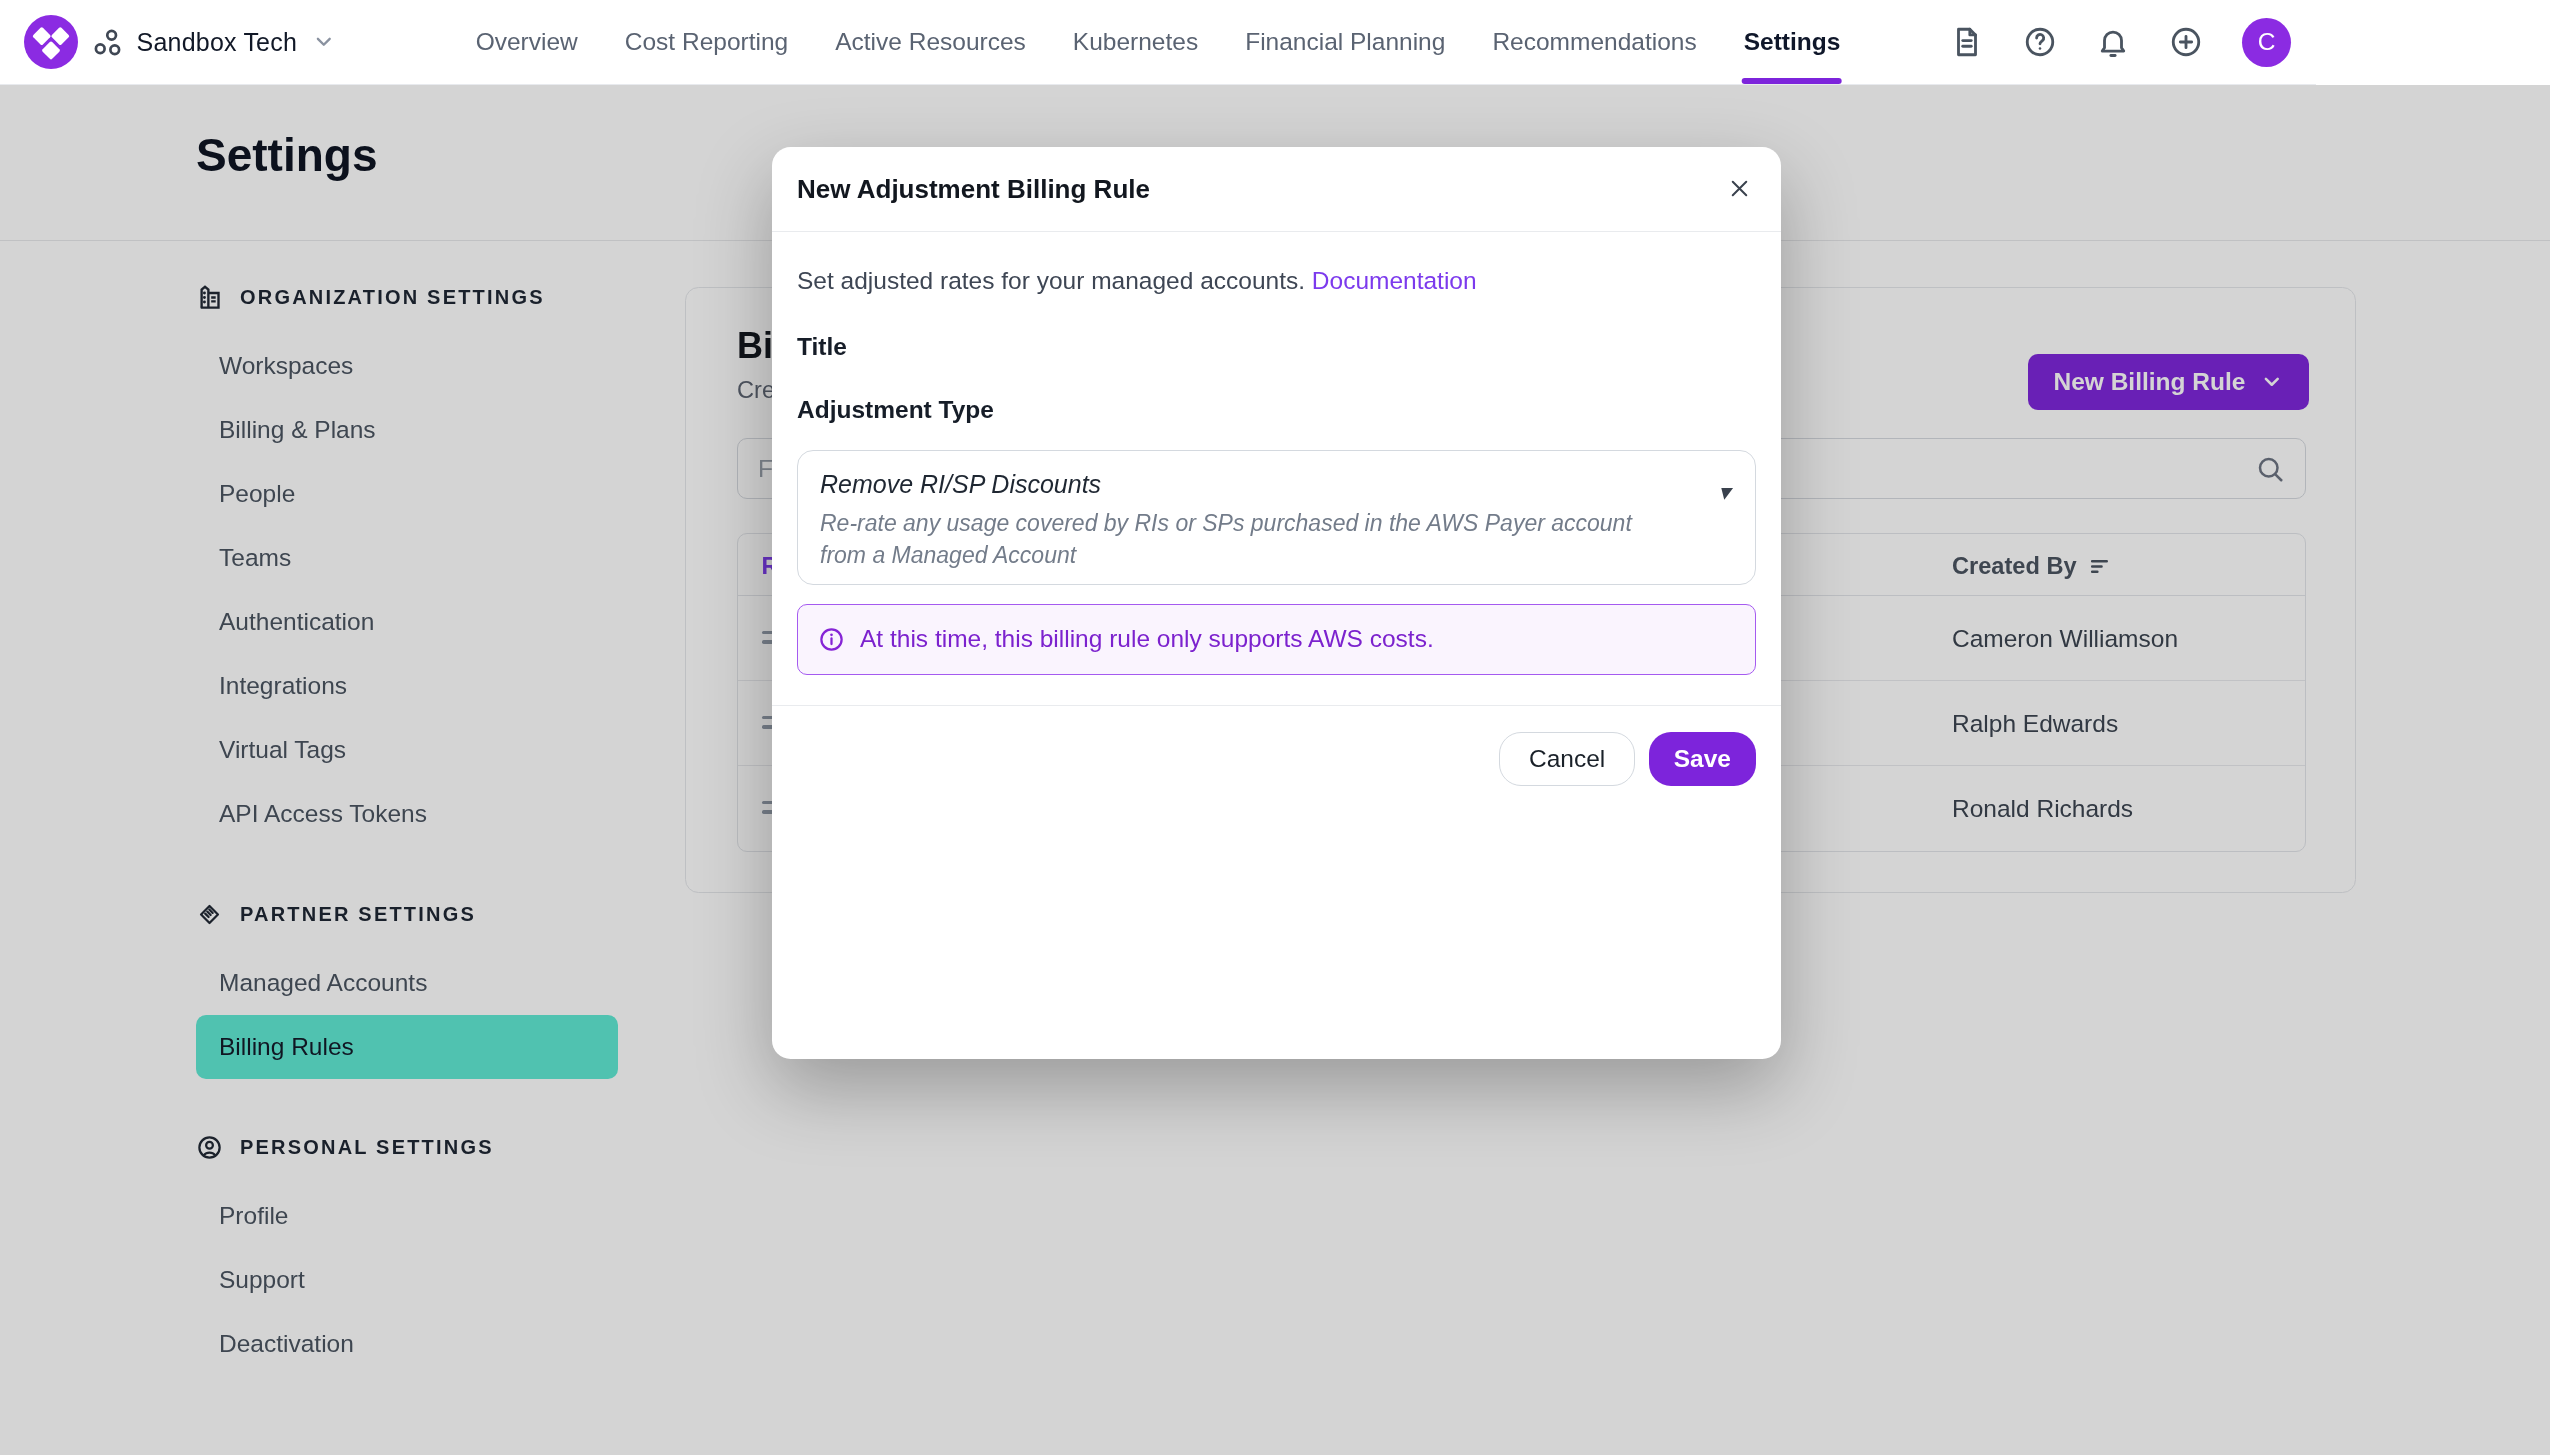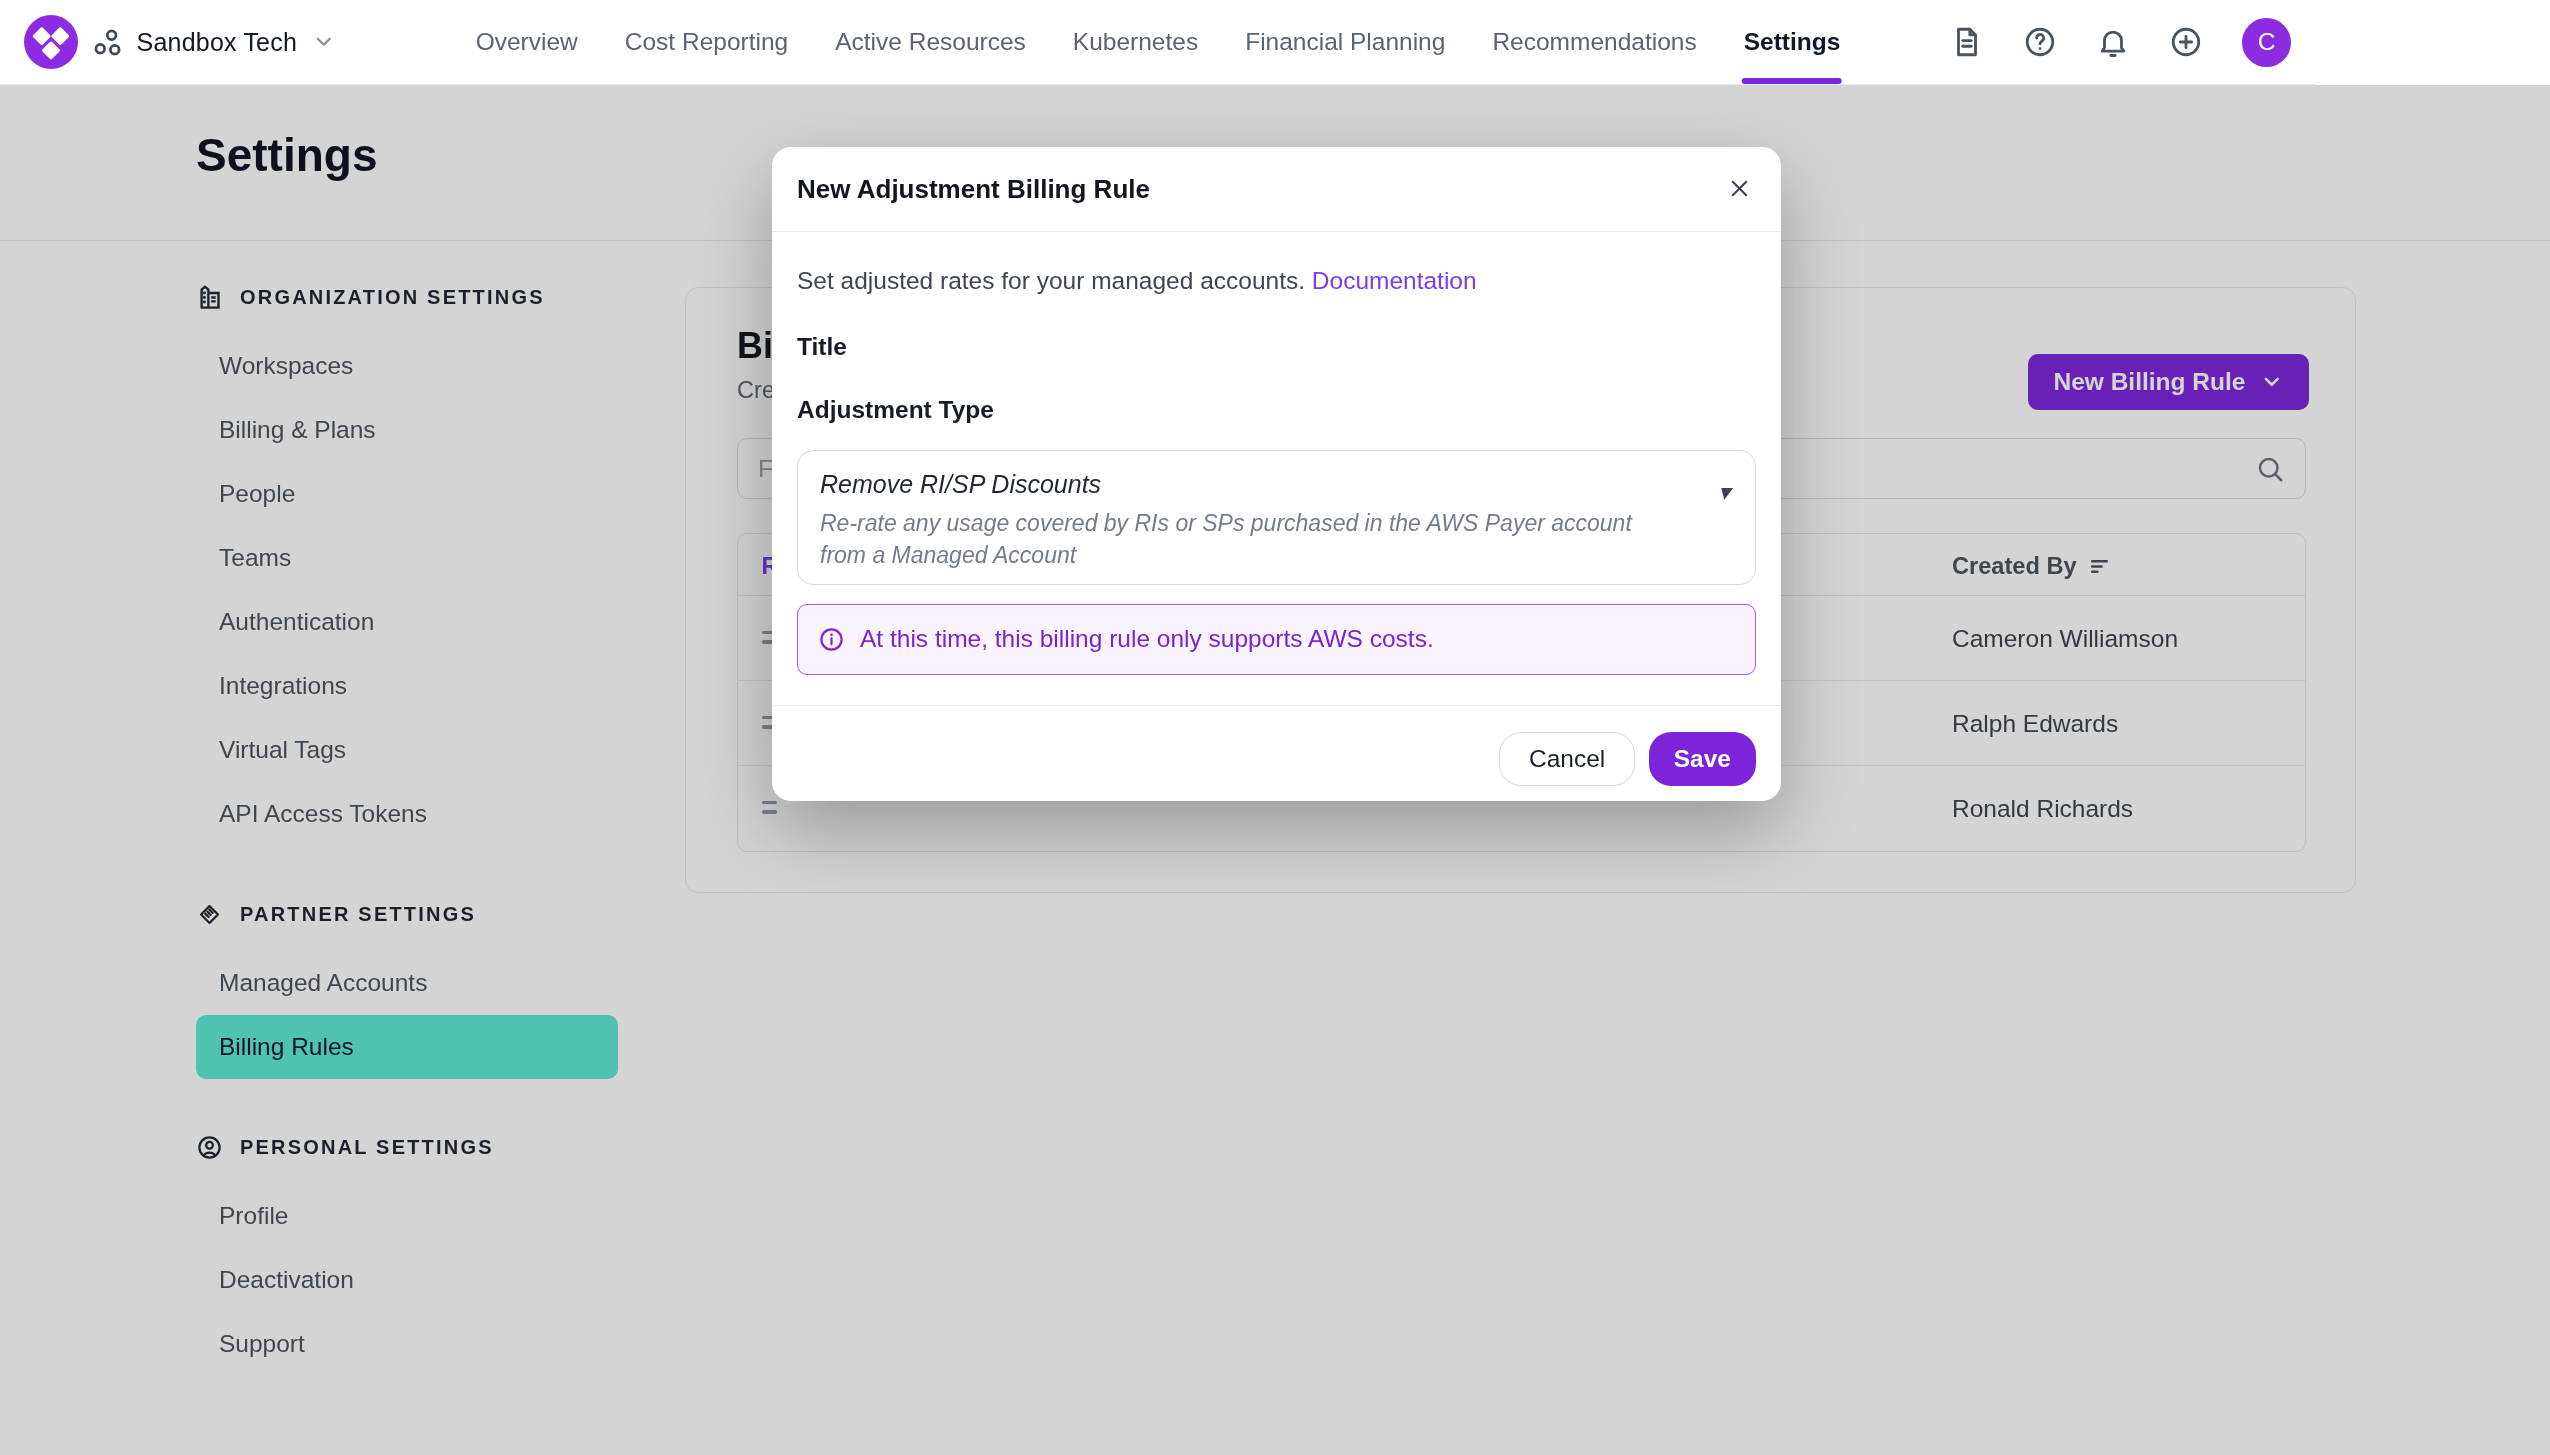--- a/index.html
+++ b/index.html
@@ -60,21 +60,21 @@
     font-size:23.6px; font-weight:600; color:#49525F; }
   .t-row { height:85px; border-bottom:0.8px solid #E8EAED; position:relative; }
   .t-row:last-child { border-bottom:none; }
   .grip { position:absolute; left:23.6px; top:35px; width:15px; }
   .grip i { display:block; height:3.4px; background:#909AA8; border-radius:1.7px; margin-bottom:5.9px; }
   .t-cell-name { position:absolute; left:1214px; top:29px; font-size:24.5px; color:#3A434F; }
 
   
   .overlay { position:absolute; left:0; top:85px; width:2550px; height:1370px;
     background:rgba(16,16,18,0.18); z-index:400; }
-  .modal { position:absolute; left:772px; top:147px; width:1009px; height:654px; background:#fff;
+  .modal { position:absolute; left:772px; top:147px; width:1009px; height:912px; background:#fff;
     border-radius:18.6px; z-index:500; box-shadow:0 29px 76px rgba(0,0,0,0.28); }
   .m-header { height:85px; display:flex; align-items:center; justify-content:space-between;
     padding:0 25px; border-bottom:0.8px solid #E9EBEE; }
   .m-title { font-size:26px; font-weight:700; color:#12171F; }
   .m-close { width:34px; height:34px; border:none; background:transparent; color:#3A424E; cursor:pointer; padding:3.4px; }
   .m-body { padding:0 25px; }
   .m-desc { margin-top:32px; font-size:24.5px; color:#3E4654; line-height:34px; }
   .m-link { color:#7C3AED; cursor:pointer; }
   .m-label { margin-top:35px; font-size:24.5px; font-weight:700; color:#161D28; }
   .m-input { margin-top:15px; width:100%; height:72px; border:1.3px solid #D4D9DF; border-radius:10px;
@@ -195,22 +195,22 @@
   <div class="side-section-head mt64">
     <svg class="s-icon" viewBox="0 0 24 24" fill="none" stroke="currentColor" stroke-width="2" stroke-linecap="round">
       <circle cx="12" cy="12" r="9"></circle>
       <circle cx="12" cy="10" r="3"></circle>
       <path d="M6.8 19a6.8 6.8 0 0110.4 0"></path>
     </svg>
     <span class="side-section-title">PERSONAL SETTINGS</span>
   </div>
   <ul class="side-list">
     <li class="side-item">Profile</li>
+    <li class="side-item">Support</li>
     <li class="side-item">Deactivation</li>
-    <li class="side-item">Support</li>
   </ul>
 </aside>
 
 <section class="card">
   <div class="card-title">Bil</div>
   <div class="card-desc">Cre</div>
 
   <button class="new-rule-btn" style="background:#7D24DB">
     <span>New Billing Rule</span>
     <svg width="23.6" height="23.6" viewBox="0 0 24 24" fill="none" stroke="#fff" stroke-width="2.6" stroke-linecap="round" stroke-linejoin="round">

